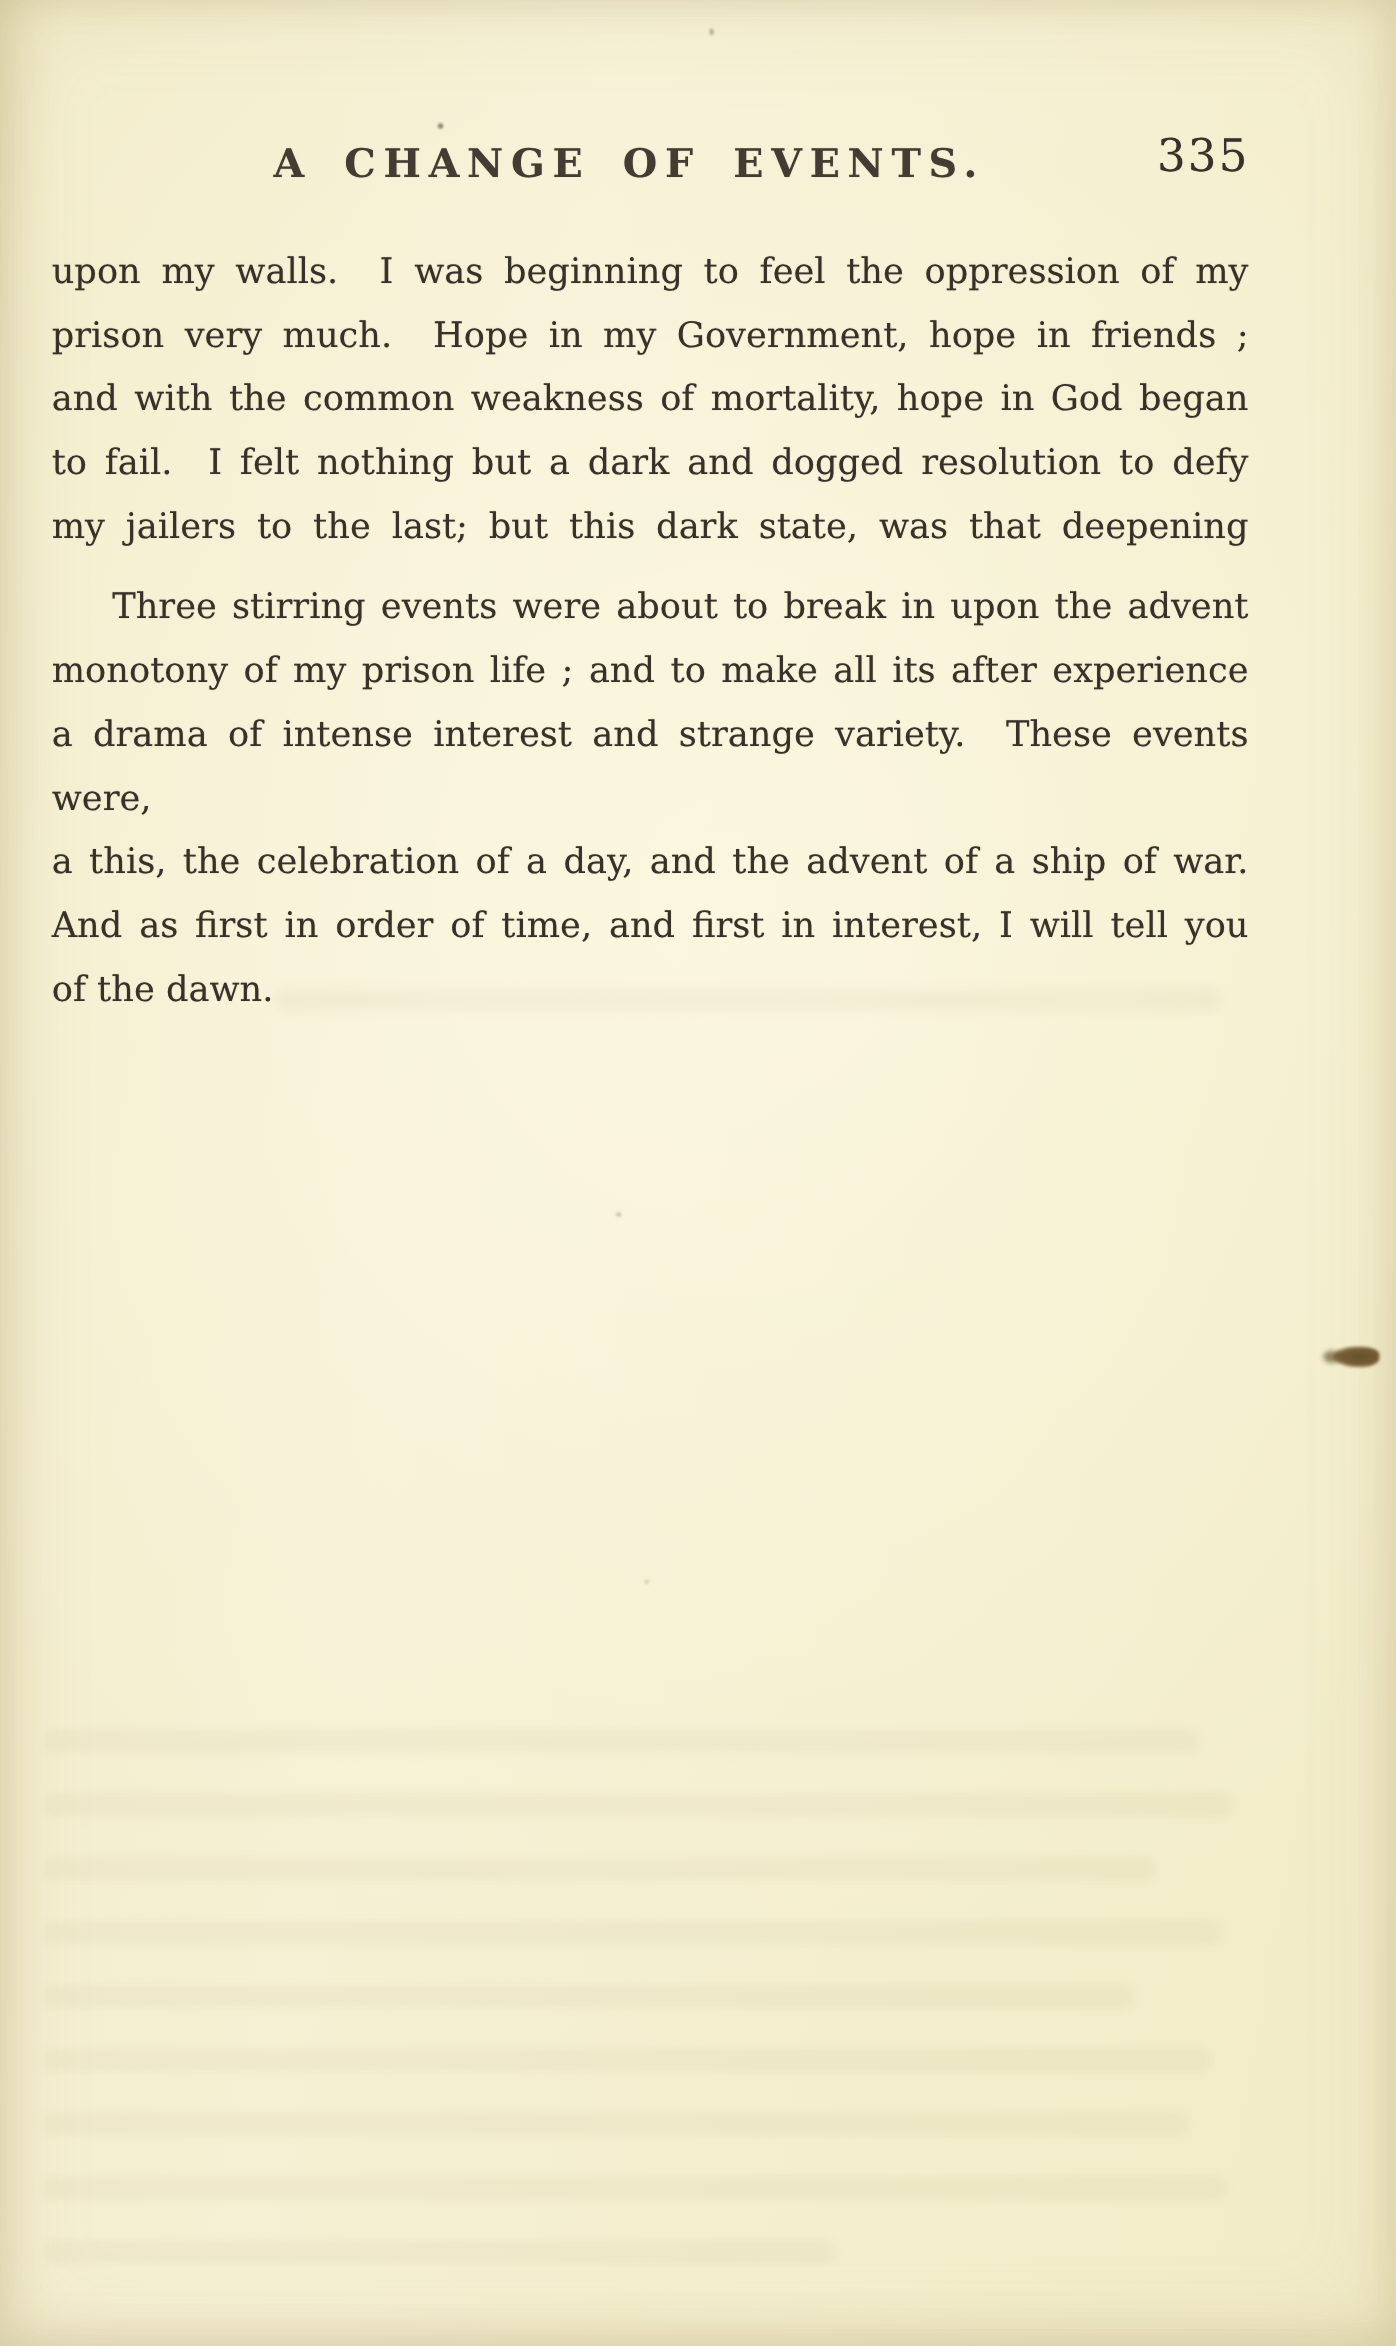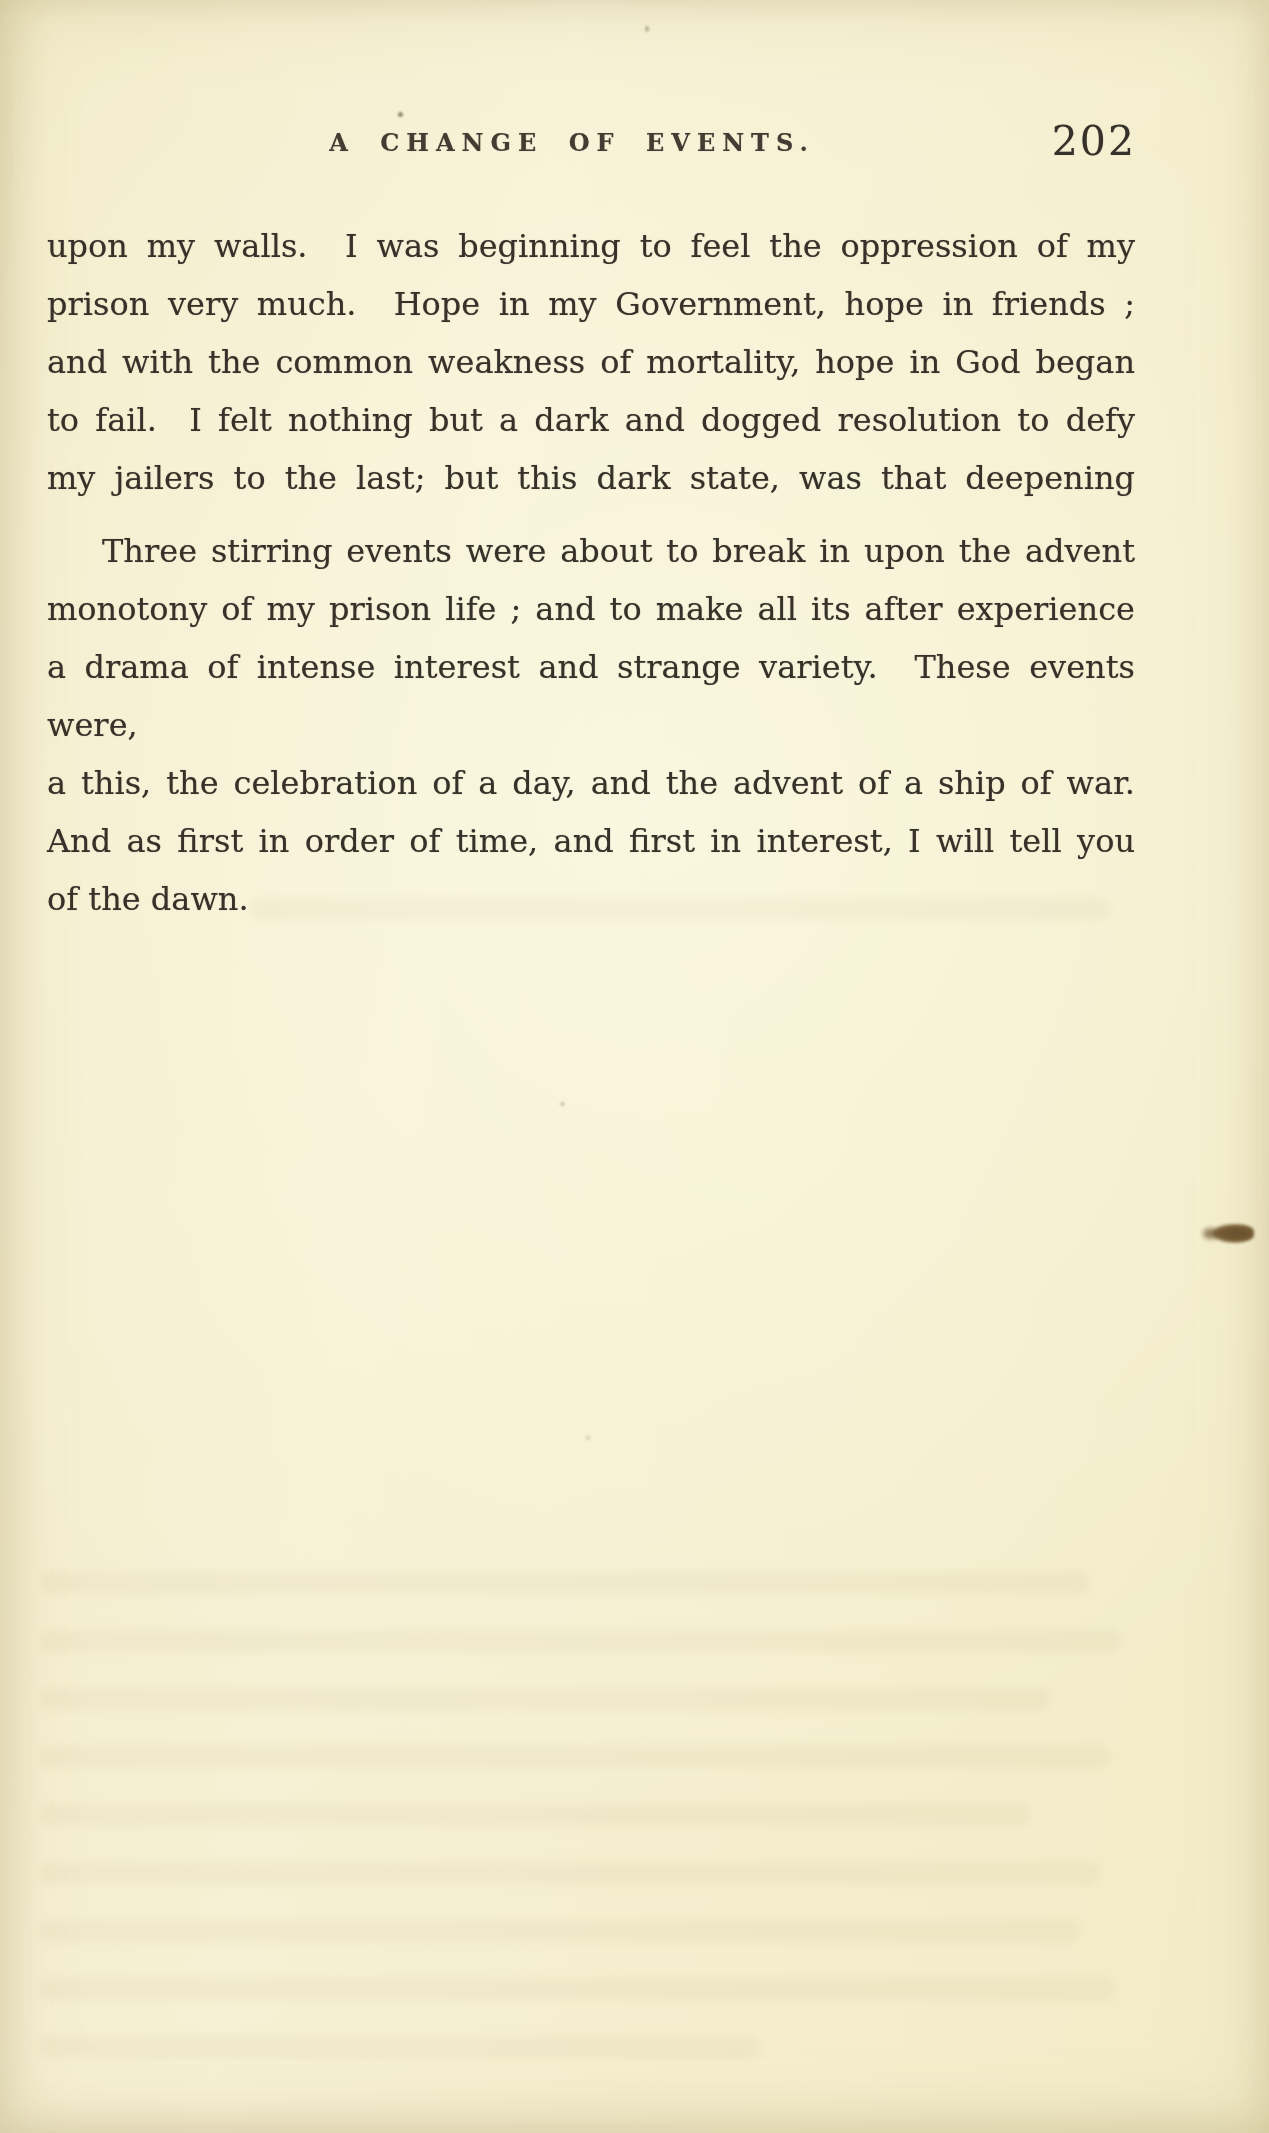--- a/index.html
+++ b/index.html
@@ -29,21 +29,21 @@
     top: 0;
     width: 1118px;
     height: 180px;
   }
   .running-title {
     position: absolute;
     left: 0;
     top: 128px;
     width: 1080px;
     text-align: center;
-    font-size: 24px;
+    font-size: 36px;
     font-weight: 700;
     letter-spacing: 7px;
     word-spacing: 10px;
     color: #423c33;
     text-shadow: 0 0 1px rgba(60,52,40,0.35);
     white-space: nowrap;
   }
   .page-number {
     position: absolute;
     right: 14px;
@@ -133,21 +133,21 @@
   .g8 { left: 10px;  top: 1978px; width: 1075px; }
   .g9 { left: 10px;  top: 2036px; width: 720px;  }
 </style>
 </head>
 <body>
 
 <div class="page">
 
   <div class="header-row">
     <div class="running-title">A CHANGE OF EVENTS.</div>
-    <div class="page-number">202</div>
+    <div class="page-number">335</div>
   </div>
 
   <div class="page-text">
       <div class="paragraph">
         <div class="line">upon my walls.&nbsp; I was beginning to feel the oppression of my</div>
         <div class="line">prison very much.&nbsp; Hope in my Government, hope in friends ;</div>
         <div class="line">and with the common weakness of mortality, hope in God began</div>
         <div class="line">to fail.&nbsp; I felt nothing but a dark and dogged resolution to defy</div>
         <div class="line">my jailers to the last; but this dark state, was that deepening</div>
       </div>

